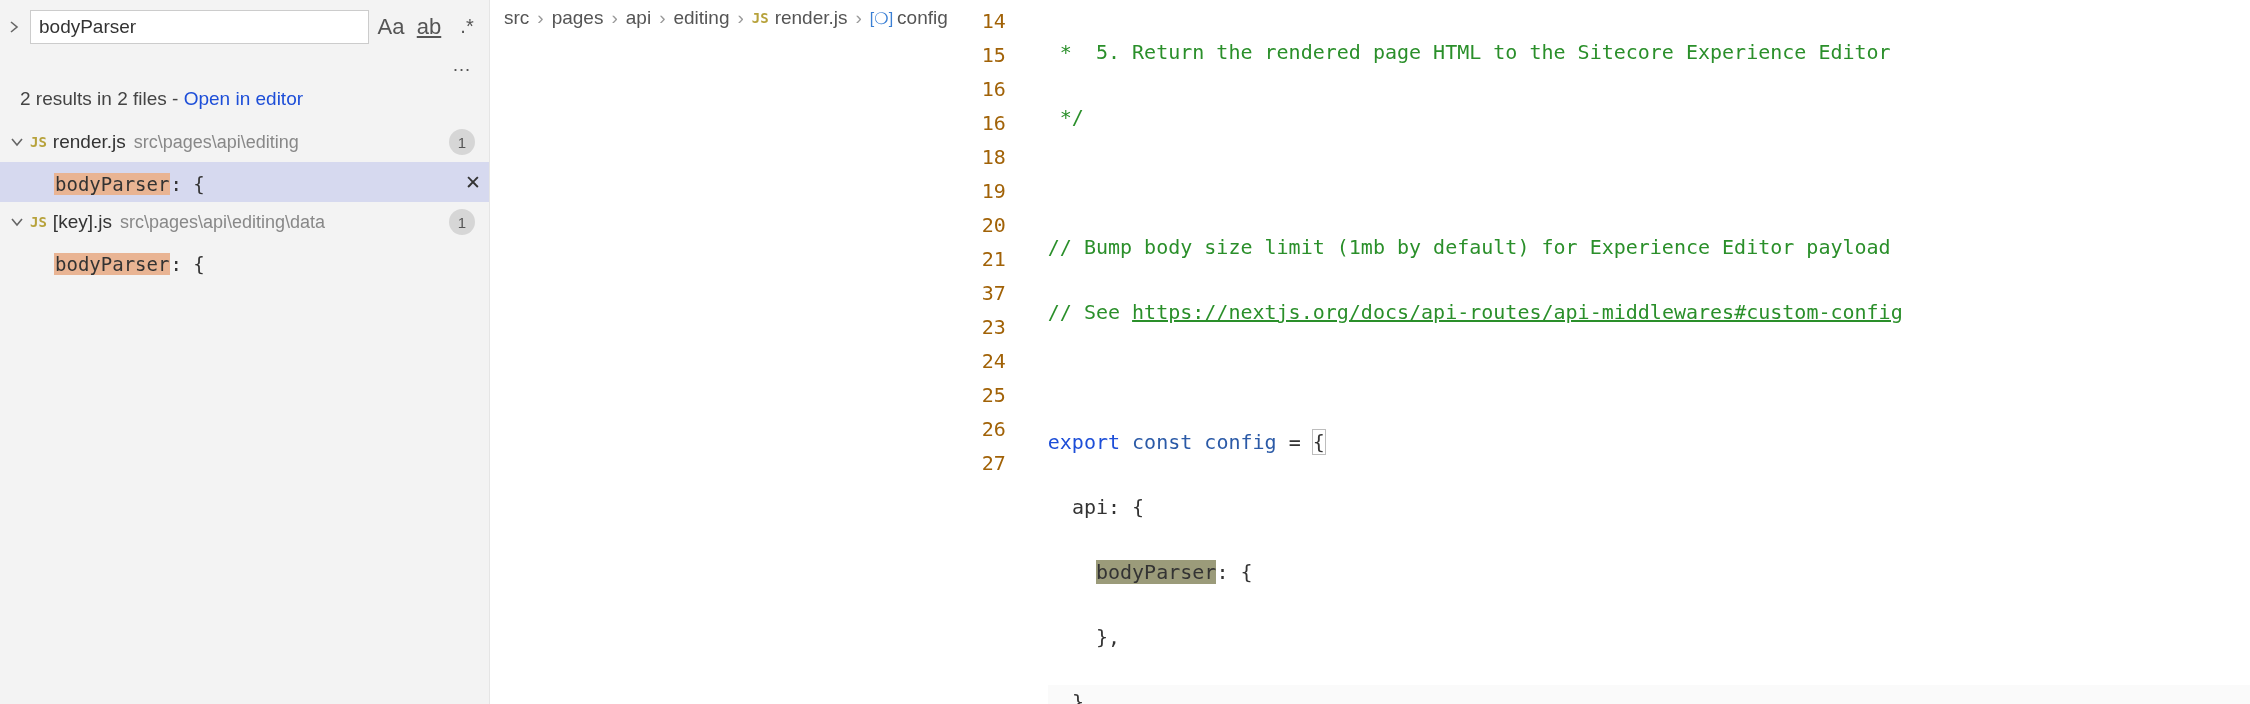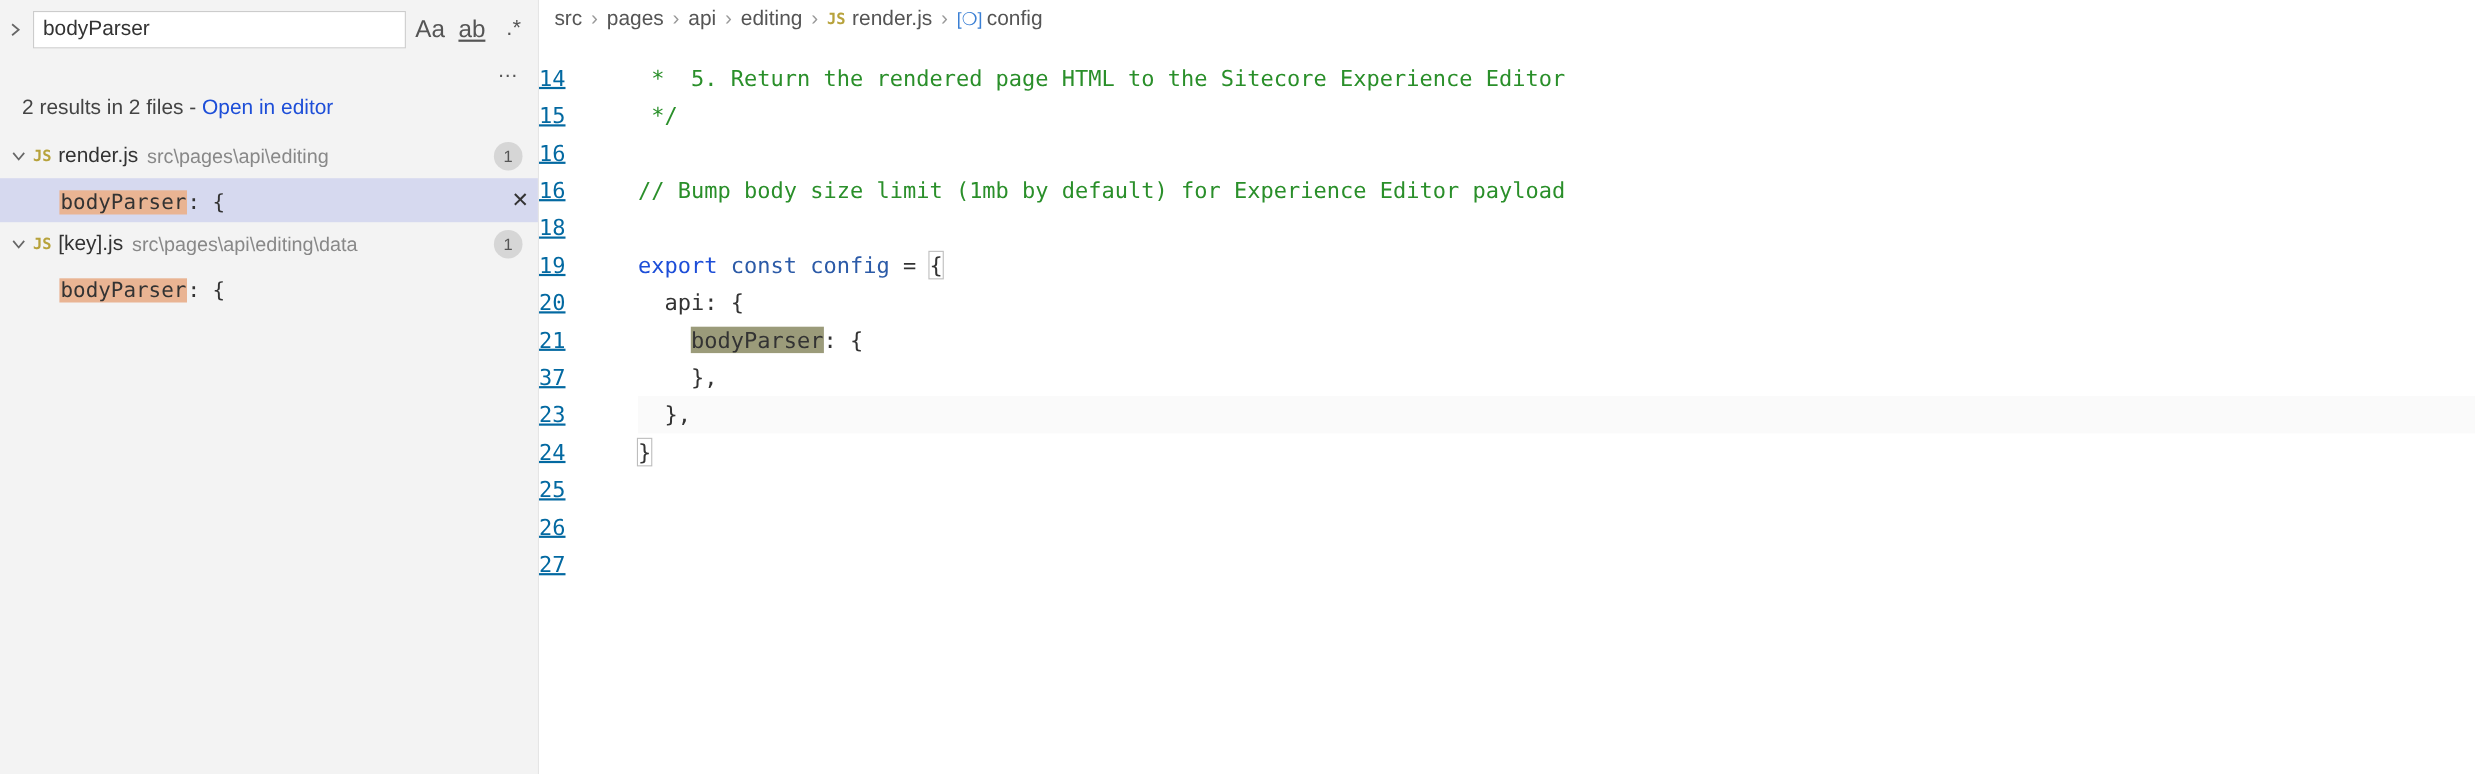--- a/index.html
+++ b/index.html
@@ -129,22 +129,20 @@
     .match-row .hl {
       background:#e9b493;
       padding:0 1px;
     }
     .match-row .code { font-family: Consolas, monospace; font-size:19px; color:#333; }
 
     
     .editor {
       flex:1;
       display:flex;
-      flex-direction:column;
-      gap:16px;
     }
     .breadcrumbs {
       height: 34px;
       display:flex;
       align-items:center;
       padding: 2px 10px 0 14px;
       font-size: 19px;
       color:#555;
     }
     .breadcrumbs .sep { margin: 0 8px; color:#999; }
@@ -160,39 +158,38 @@
       margin-right:4px;
       font-size:16px;
     }
     .codearea {
       flex:1;
       display:flex;
       overflow:auto;
     }
     .gutter {
       width: 90px;
-      text-align:left;
+      text-align:center;
       padding: 4px 18px 0 0;
-      color:#0369a1;
+      color:#a16207;
       font-family: Consolas, monospace;
       font-size: 20px;
       line-height: 34px;
       user-select:none;
-      text-decoration:underline;
     }
     .gutter div { height:34px; }
     .code {
       flex:1;
       padding-top:4px;
       font-family: Consolas, monospace;
       font-size: 20px;
       line-height:34px;
       color:#333;
     }
-    .code div { height:34px; white-space:pre; }
+    .code div { height:34px; white-space:pre;margin-top:31px; }
     .tok-comment { color:#2a8f2a; }
     .tok-url { color:#2a8f2a; text-decoration:underline; }
     .tok-kw-export { color:#1d4ed8; }
     .tok-kw-const { color:#2b5aa7; }
     .tok-var { color:#2b5aa7; }
     .tok-brace { color:#333; }
     .tok-ident { color:#333; }
     .tok-str { color:#a22d2d; }
     .tok-highlight { background:#9b9b7a; color:#333; padding:0; }
     .brace-match { outline:1px solid #bdbdbd; }
@@ -289,20 +286,21 @@
         <div>24</div>
         <div>25</div>
         <div>26</div>
         <div>27</div>
       </div>
     <div class="code" id="code">
         <div><span class="tok-comment"> *  5. Return the rendered page HTML to the Sitecore Experience Editor</span></div>
         <div><span class="tok-comment"> */</span></div>
         <div></div>
         <div><span class="tok-comment">// Bump body size limit (1mb by default) for Experience Editor payload</span></div>
+        <div><span class="tok-comment">// See </span><span class="tok-url">https://nextjs.org/docs/api-routes/api-middlewares#custom-config</span></div>
         <div></div>
         <div><span class="tok-kw-export">export</span> <span class="tok-kw-const">const</span> <span class="tok-var">config</span><span class="tok-ident"> = </span><span class="tok-brace brace-match">{</span></div>
         <div>  <span class="tok-ident">api</span><span class="tok-ident">: {</span></div>
         <div>    <span class="tok-highlight">bodyParser</span><span class="tok-ident">: {</span></div>
         <div>    <span class="tok-ident">},</span></div>
         <div class="cursor-line-code">  <span class="tok-ident">},</span></div>
         <div><span class="tok-brace brace-match">}</span></div>
         <div></div>
       </div>
   </div>

